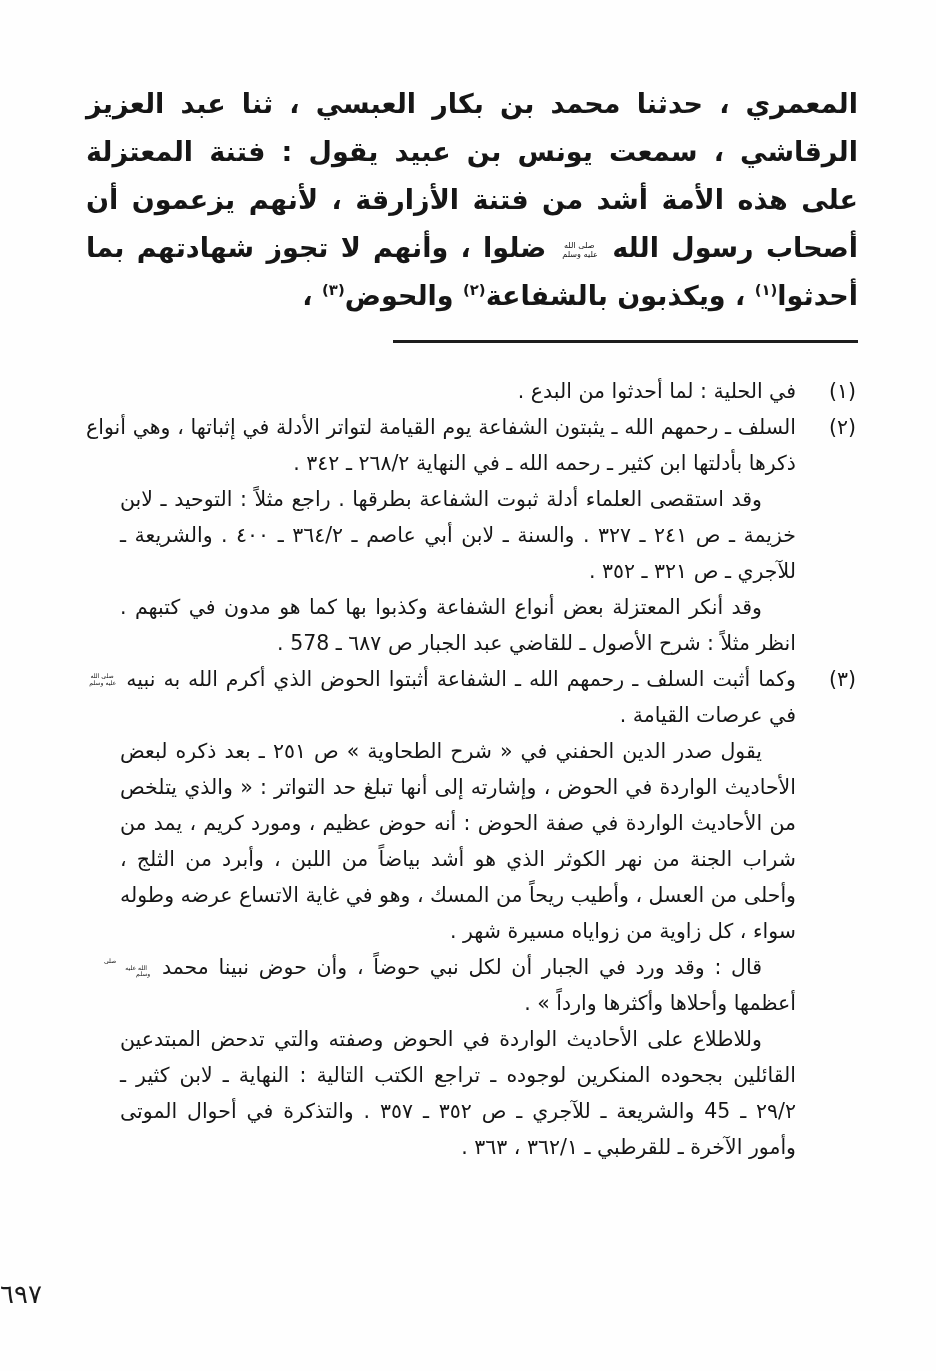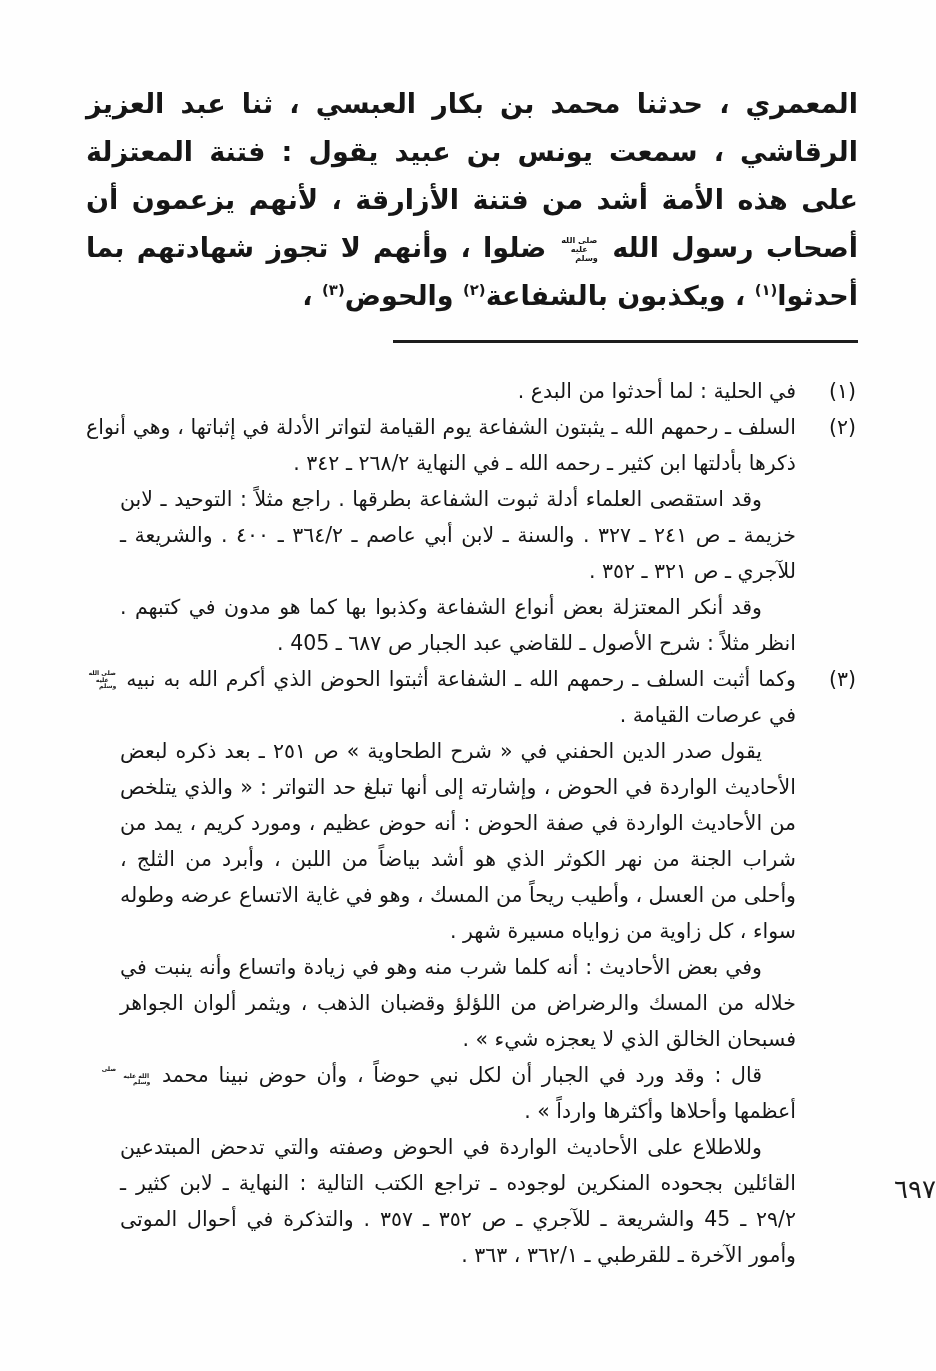--- a/index.html
+++ b/index.html
@@ -26,21 +26,21 @@
   .fn-ref {
     font-size:0.55em;
     vertical-align:super;
     font-weight:700;
     line-height:0;
   }
   
   .hon {
     display:inline-block;
     font-size:0.30em;
-    font-weight:700;
+    font-weight:400;
     width:4.6em;
     line-height:1.1;
     text-align:center;
     vertical-align:middle;
     margin:0 2px;
   }
   
   .separator {
     width:465px; height:3px;
     background:#1d1d1d;
@@ -57,46 +57,45 @@
   .fn-marker {
     position:absolute;
     right:2px; top:0;
     white-space:nowrap;
   }
   .footnote p { margin:0; }
   .footnote p.indent { text-indent:34px;margin-left:34px; }
   
   .page-number {
     position:absolute;
-    top:1174px; left:0; right:0;
-    text-align:right;
+    top:1279px; left:0; right:0;
+    text-align:left;
     font-size:26px;
     color:#1a1a1a;
   }
 </style>
 </head>
 <body>
 
 <div class="page">
   <div class="main-text"><span>المعمري ، حدثنا محمد بن بكار العبسي ، ثنا عبد العزيز الرقاشي ، سمعت يونس بن عبيد يقول : فتنة المعتزلة على هذه الأمة أشد من فتنة الأزارقة ، لأنهم يزعمون أن أصحاب رسول الله </span><span class="hon">صلى الله عليه وسلم</span><span> ضلوا ، وأنهم لا تجوز شهادتهم بما أحدثوا</span><sup class="fn-ref">(١)</sup><span> ، ويكذبون بالشفاعة</span><sup class="fn-ref">(٢)</sup><span> والحوض</span><sup class="fn-ref">(٣)</sup><span> ،</span></div>
   <div class="separator"></div>
   <div class="footnotes">
       <div class="footnote">
         <span class="fn-marker">(١)</span>
         <p><span>في الحلية : لما أحدثوا من البدع .</span></p>
       </div>
       <div class="footnote">
         <span class="fn-marker">(٢)</span>
         <p><span>السلف ـ رحمهم الله ـ يثبتون الشفاعة يوم القيامة لتواتر الأدلة في إثباتها ، وهي أنواع ذكرها بأدلتها ابن كثير ـ رحمه الله ـ في النهاية ٢٦٨/٢ ـ ٣٤٢ .</span></p>
         <p class="indent"><span>وقد استقصى العلماء أدلة ثبوت الشفاعة بطرقها . راجع مثلاً : التوحيد ـ لابن خزيمة ـ ص ٢٤١ ـ ٣٢٧ . والسنة ـ لابن أبي عاصم ـ ٣٦٤/٢ ـ ٤٠٠ . والشريعة ـ للآجري ـ ص ٣٢١ ـ ٣٥٢ .</span></p>
-        <p class="indent"><span>وقد أنكر المعتزلة بعض أنواع الشفاعة وكذبوا بها كما هو مدون في كتبهم . انظر مثلاً : شرح الأصول ـ للقاضي عبد الجبار ص ٦٨٧ ـ 405 .</span></p>
+        <p class="indent"><span>وقد أنكر المعتزلة بعض أنواع الشفاعة وكذبوا بها كما هو مدون في كتبهم . انظر مثلاً : شرح الأصول ـ للقاضي عبد الجبار ص ٦٨٧ ـ 578 .</span></p>
       </div>
       <div class="footnote">
         <span class="fn-marker">(٣)</span>
         <p><span>وكما أثبت السلف ـ رحمهم الله ـ الشفاعة أثبتوا الحوض الذي أكرم الله به نبيه </span><span class="hon">صلى الله عليه وسلم</span><span> في عرصات القيامة .</span></p>
         <p class="indent"><span>يقول صدر الدين الحفني في « شرح الطحاوية » ص ٢٥١ ـ بعد ذكره لبعض الأحاديث الواردة في الحوض ، وإشارته إلى أنها تبلغ حد التواتر : « والذي يتلخص من الأحاديث الواردة في صفة الحوض : أنه حوض عظيم ، ومورد كريم ، يمد من شراب الجنة من نهر الكوثر الذي هو أشد بياضاً من اللبن ، وأبرد من الثلج ، وأحلى من العسل ، وأطيب ريحاً من المسك ، وهو في غاية الاتساع عرضه وطوله سواء ، كل زاوية من زواياه مسيرة شهر .</span></p>
-        <p class="indent"><span>وفي بعض الأحاديث : أنه كلما شرب منه وهو في زيادة واتساع وأنه ينبت في خلاله من المسك والرضراض من اللؤلؤ وقضبان الذهب ، ويثمر ألوان الجواهر فسبحان الخالق الذي لا يعجزه شيء » .</span></p>
         <p class="indent"><span>قال : وقد ورد في الجبار أن لكل نبي حوضاً ، وأن حوض نبينا محمد </span><span class="hon">صلى الله عليه وسلم</span><span> أعظمها وأحلاها وأكثرها وارداً » .</span></p>
         <p class="indent"><span>وللاطلاع على الأحاديث الواردة في الحوض وصفته والتي تدحض المبتدعين القائلين بجحوده المنكرين لوجوده ـ تراجع الكتب التالية : النهاية ـ لابن كثير ـ ٢٩/٢ ـ 45 والشريعة ـ للآجري ـ ص ٣٥٢ ـ ٣٥٧ . والتذكرة في أحوال الموتى وأمور الآخرة ـ للقرطبي ـ ٣٦٢/١ ، ٣٦٣ .</span></p>
       </div>
     </div>
   <div class="page-number">٦٩٧</div>
 </div>
 
 </body></html>

